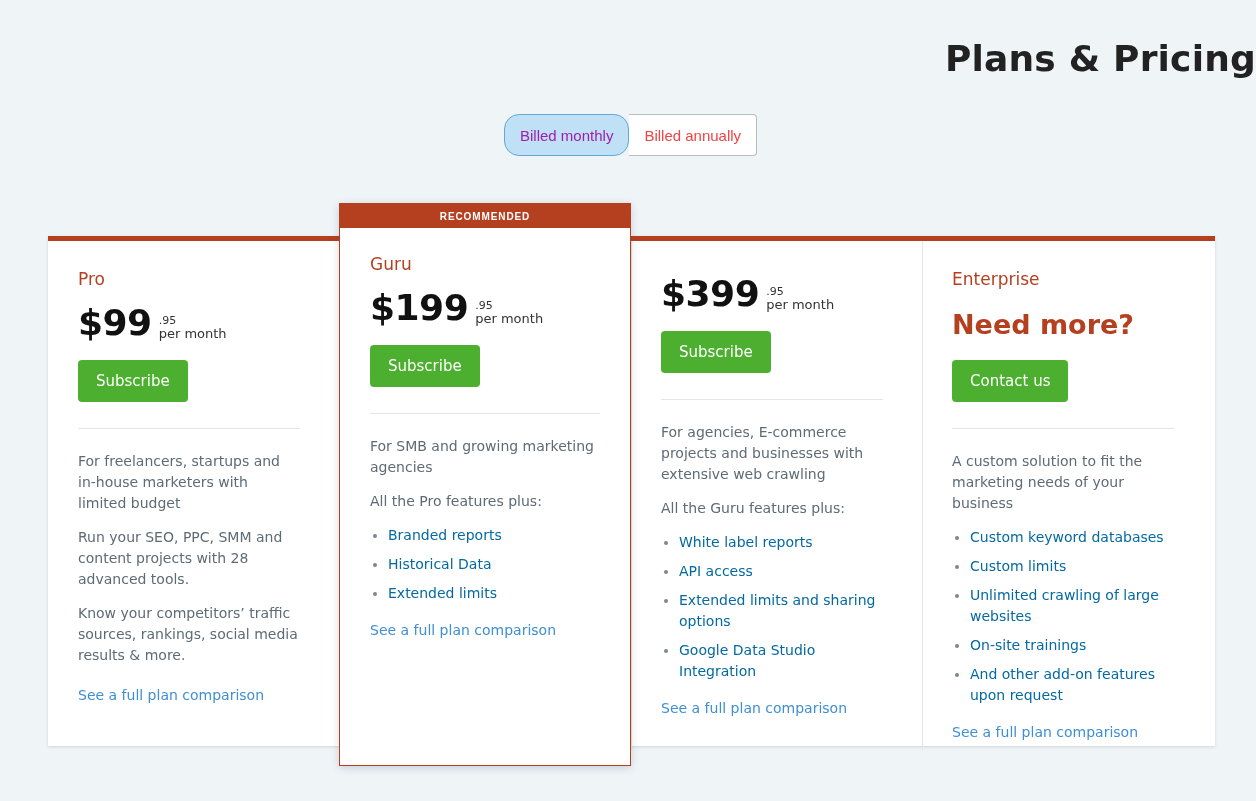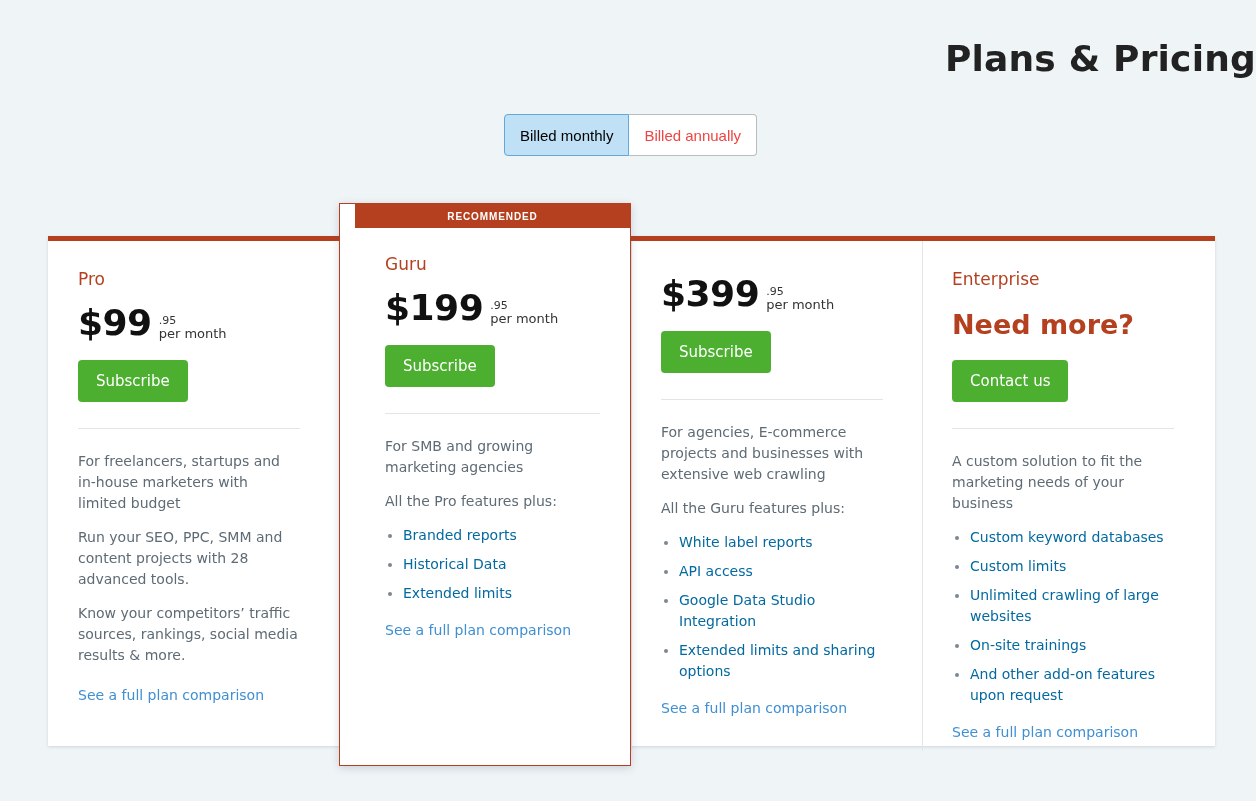--- a/index.html
+++ b/index.html
@@ -38,21 +38,22 @@
     display: flex;
     align-items: center;
     justify-content: center;
     cursor: pointer;
   }
   .toggle-btn.first { border-radius: 4px 0 0 4px; }
   .toggle-btn.last  { border-radius: 0 4px 4px 0; border-left: none; }
   .toggle-btn.active {
     background: #bfe0f5;
     border-color: #62a8d8;
-    color: #000000;
+    color: #a21caf;
+    border-radius: 15px;
   }
 
   
   .cards {
     position: absolute;
     top: 236px; left: 48px;
     width: 1167px;
     height: 510px;
     background: #ffffff;
     border-top: 5px solid #b5401f;
@@ -81,21 +82,20 @@
   
   .featured {
     position: absolute;
     top: 203px; left: 339px;
     width: 292px;
     height: 563px;
     background: #ffffff;
     border: 1px solid #b5401f;
     box-shadow: 0 2px 8px rgba(60,80,100,.22);
     z-index: 5;
-    padding-left: 15px;
   }
   .ribbon {
     height: 24px;
     background: #b5401f;
     color: #ffffff;
     font-size: 10px;
     font-weight: bold;
     letter-spacing: 0.9px;
     display: flex;
     align-items: center;
@@ -235,22 +235,22 @@
           <span class="price-period">per month</span>
         </span>
       </div>
       <button class="cta">Subscribe</button>
       <div class="divider"></div>
       <p class="desc">For agencies, E-commerce projects and businesses with extensive web crawling</p>
       <p class="desc">All the Guru features plus:</p>
       <ul class="feat-list">
         <li>White label reports</li>
         <li>API access</li>
+        <li>Extended limits and sharing options</li>
         <li>Google Data Studio Integration</li>
-        <li>Extended limits and sharing options</li>
       </ul>
       <a class="plan-link">See a full plan comparison</a>
     </div>
 
     <div class="card c3">
       <div class="plan-name">Enterprise</div>
       <div class="need-more">Need more?</div>
       <button class="cta">Contact us</button>
       <div class="divider"></div>
       <p class="desc">A custom solution to fit the marketing needs of your business</p>

